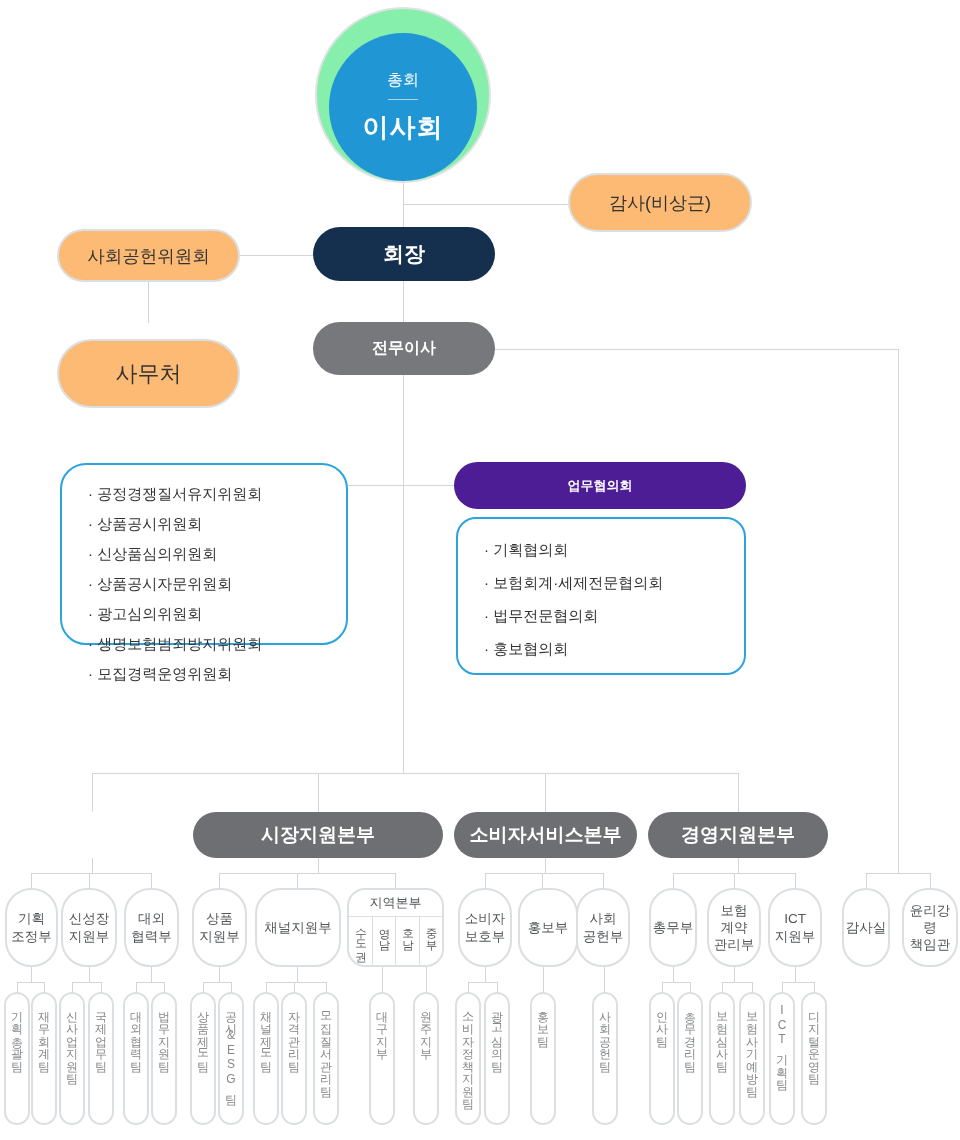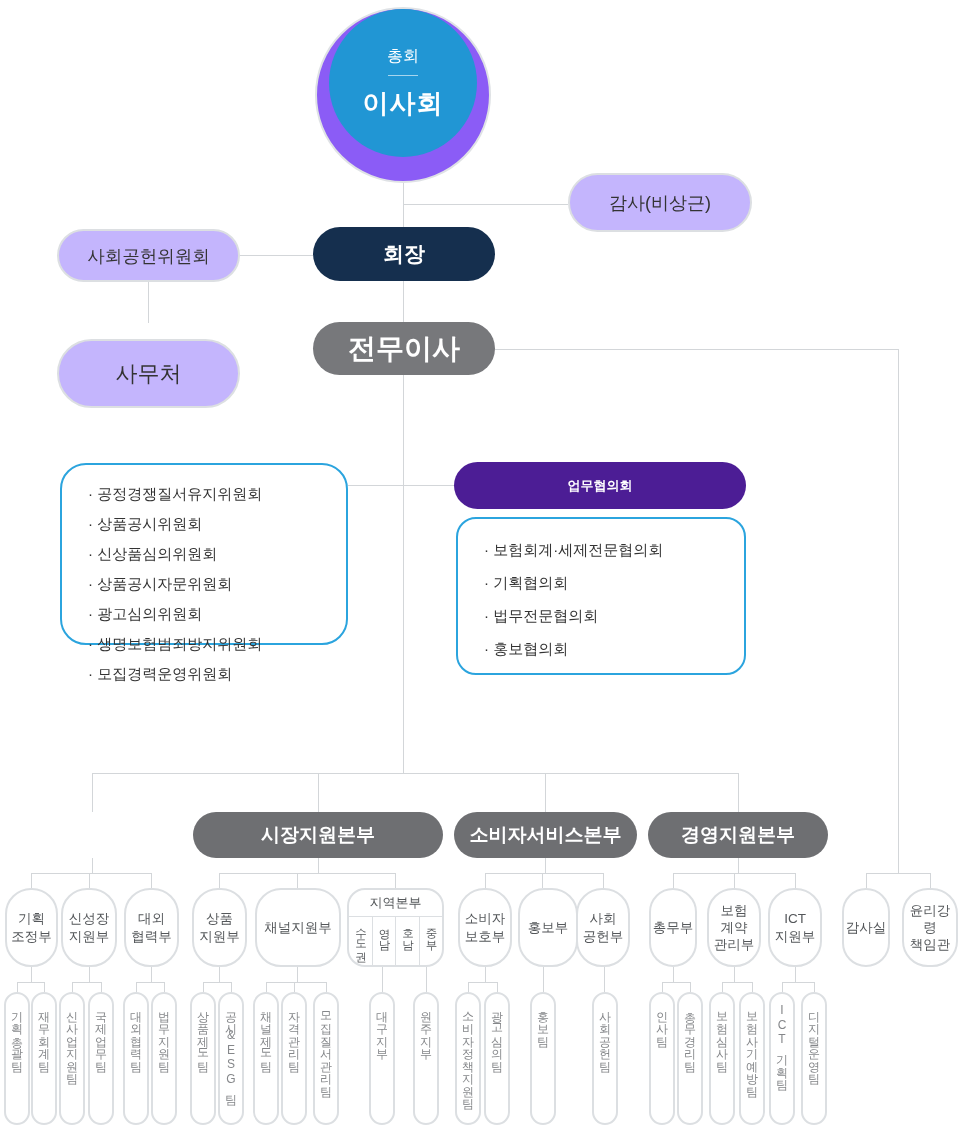--- a/index.html
+++ b/index.html
@@ -1,29 +1,29 @@
 <!DOCTYPE html>
 <html lang="ko"><head>
 <meta charset="utf-8">
 <style>
   html,body{margin:0;padding:0;background:#fff;}
   .canvas{position:relative;width:960px;height:1140px;margin:0 auto;background:#fff;
           font-family:"Liberation Sans",sans-serif;overflow:hidden;}
   .ln{position:absolute;background:#d3d6d9;}
-  .oval{position:absolute;background:#c4b5fd;border:2px solid #dcdfe2;border-radius:40px;
+  .oval{position:absolute;background:#fdba74;border:2px solid #dcdfe2;border-radius:40px;
         display:flex;align-items:center;justify-content:center;color:#333;font-size:18px;box-sizing:border-box;}
   .pill{position:absolute;border-radius:28px;color:#fff;font-weight:bold;
         display:flex;align-items:center;justify-content:center;box-sizing:border-box;}
   .navy{background:#152f4e;font-size:21px;}
-  .gray{background:#77787b;font-size:28px;}
+  .gray{background:#77787b;font-size:16px;}
   .blue{background:#4c1d95;font-size:13px;}
   .div-pill{position:absolute;top:812px;height:46px;border-radius:23px;background:#6e6f72;color:#fff;
         font-weight:bold;font-size:19px;display:flex;align-items:center;justify-content:center;box-sizing:border-box;}
   .circle-outer{position:absolute;left:315px;top:7px;width:176px;height:176px;border:2px solid #dfe2e5;
-        border-radius:50%;background:#8b5cf6;display:flex;align-items:flex-start;justify-content:center;box-sizing:border-box;}
+        border-radius:50%;background:#86efac;display:flex;align-items:flex-end;justify-content:center;box-sizing:border-box;}
   .circle-inner{width:148px;height:148px;border-radius:50%;background:#2196d4;display:flex;flex-direction:column;
         align-items:center;justify-content:center;color:#fff;}
   .circle-inner .gm{font-size:16px;}
   .circle-inner .dv{width:30px;height:1px;background:rgba(255,255,255,.6);margin:8px 0 10px;}
   .circle-inner .bd{font-size:26px;font-weight:bold;letter-spacing:1px;}
   .listbox{position:absolute;background:#fff;border:2px solid #2ba4de;box-sizing:border-box;}
   .listbox ul{list-style:none;margin:0;padding:14px 10px 0 26px;}
   .listbox li{font-size:15px;color:#333;}
   .committees{border-radius:26px;} .committees li{line-height:30px;}
   .councils{border-radius:20px;} .councils li{line-height:33px;}
@@ -165,22 +165,22 @@
       <li>· 생명보험범죄방지위원회</li>
       <li>· 모집경력운영위원회</li>
     </ul>
   </div>
 
   <div class="pill blue" style="left:454px;top:462px;width:292px;height:47px;border-radius:24px">
       <span>업무협의회</span>
     </div>
   <div class="listbox councils" style="left:456px;top:517px;width:290px;height:158px">
     <ul>
+      <li>· 기획협의회</li>
       <li>· 보험회계·세제전문협의회</li>
-      <li>· 기획협의회</li>
       <li>· 법무전문협의회</li>
       <li>· 홍보협의회</li>
     </ul>
   </div>
 
   <div class="div-pill" style="left:193px;width:250px">
       <span>시장지원본부</span>
     </div>
   <div class="div-pill" style="left:454px;width:183px">
       <span>소비자서비스본부</span>

